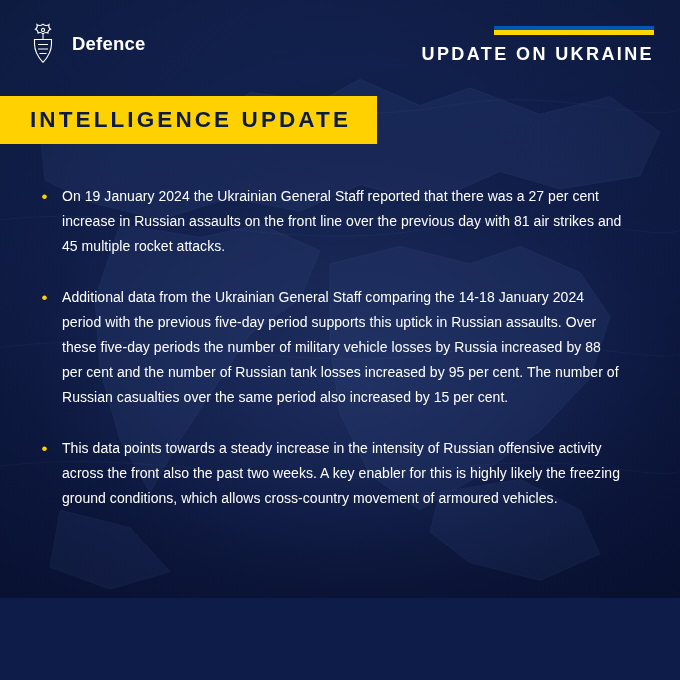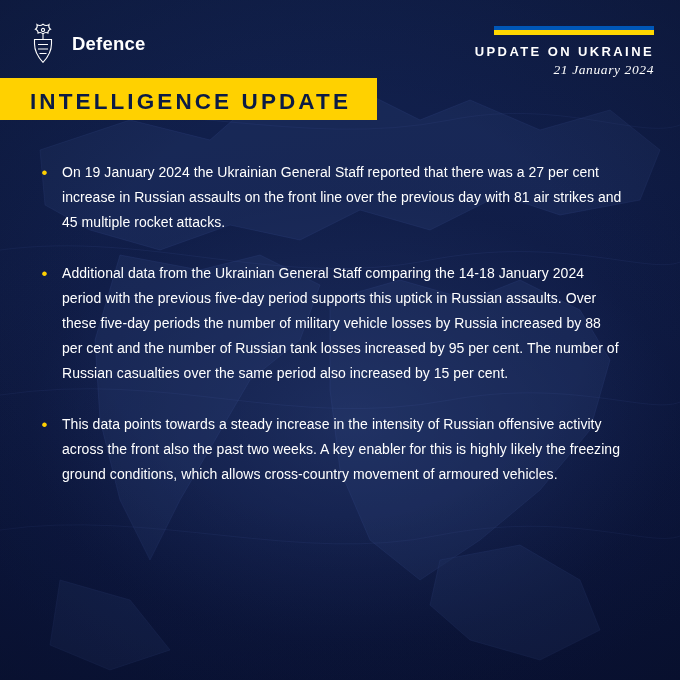--- a/index.html
+++ b/index.html
@@ -9,21 +9,21 @@
   body {
     width: 680px;
     height: 680px;
     background: #0e1c4a;
     font-family: "Liberation Sans", sans-serif;
     overflow: hidden;
   }
   .poster {
     position: relative;
     width: 680px;
-    height: 680px;
+    height: 598px;
     background:
       radial-gradient(ellipse 560px 380px at 52% 62%, rgba(42,62,116,0.55) 0%, rgba(20,33,74,0.15) 58%, rgba(12,24,62,0) 78%),
       linear-gradient(170deg, #12224f 0%, #101d48 38%, #0c1740 72%, #0a1338 100%);
     overflow: hidden;
   }
   
   .map-layer {
     position: absolute;
     inset: 0;
     opacity: 0.5;
@@ -74,39 +74,40 @@
   }
   .flag {
     width: 160px;
     height: 9px;
     margin-left: auto;
     margin-bottom: 9px;
     background: linear-gradient(to bottom, #0057b7 0 50%, #ffd700 50% 100%);
   }
   .update-title {
     color: #ffffff;
-    font-size: 13px;
+    font-size: 18px;
     letter-spacing: 2.4px;
     font-weight: 700;
     margin-bottom: 3px;
   }
   .update-date {
     color: #ffffff;
     font-size: 13.5px;
     font-style: italic;
     letter-spacing: .6px;
     font-family: "Liberation Serif", serif;
   }
 
   
   .banner {
     position: relative;
+    margin-top: 28px;
     background: #ffd100;
     display: inline-block;
-    padding: 11px 26px 5px 30px;
+    padding: 11px 26px 11px 30px;
     min-width: 310px;
   }
   .banner-text {
     color: #0b1b45;
     font-size: 22.5px;
     font-weight: 700;
     letter-spacing: 3.1px;
   }
 
   
@@ -172,21 +173,20 @@
         </g>
       </svg>
       <div class="brand-text">
         <span>Defence</span>
       </div>
     </div>
 
     <div class="update-block">
       <div class="flag"></div>
       <div class="update-title">UPDATE ON UKRAINE</div>
-      <div class="update-date">21 January 2024</div>
     </div>
   </div>
 
   <div style="position:relative; padding-left:0;">
     <div class="banner">
       <span class="banner-text">INTELLIGENCE UPDATE</span>
     </div>
   </div>
 
   <div class="content">

